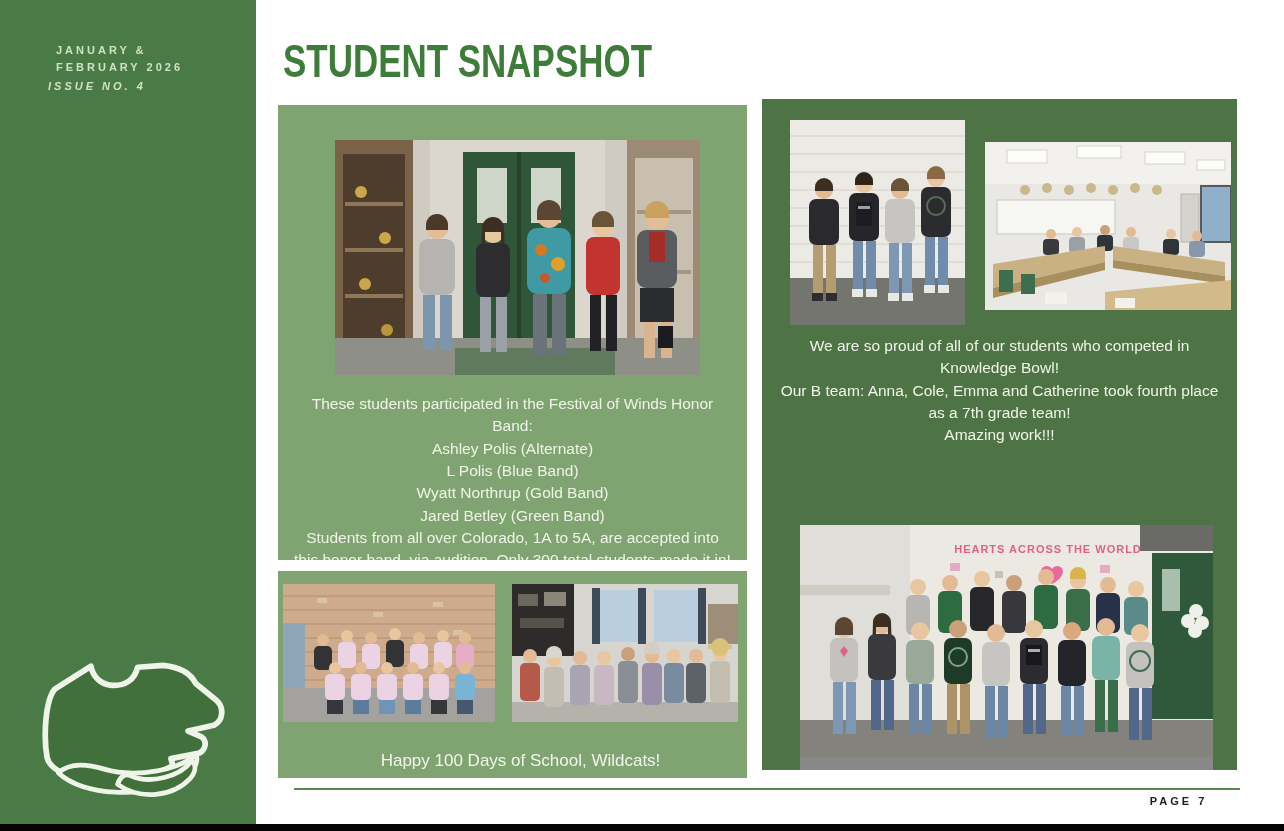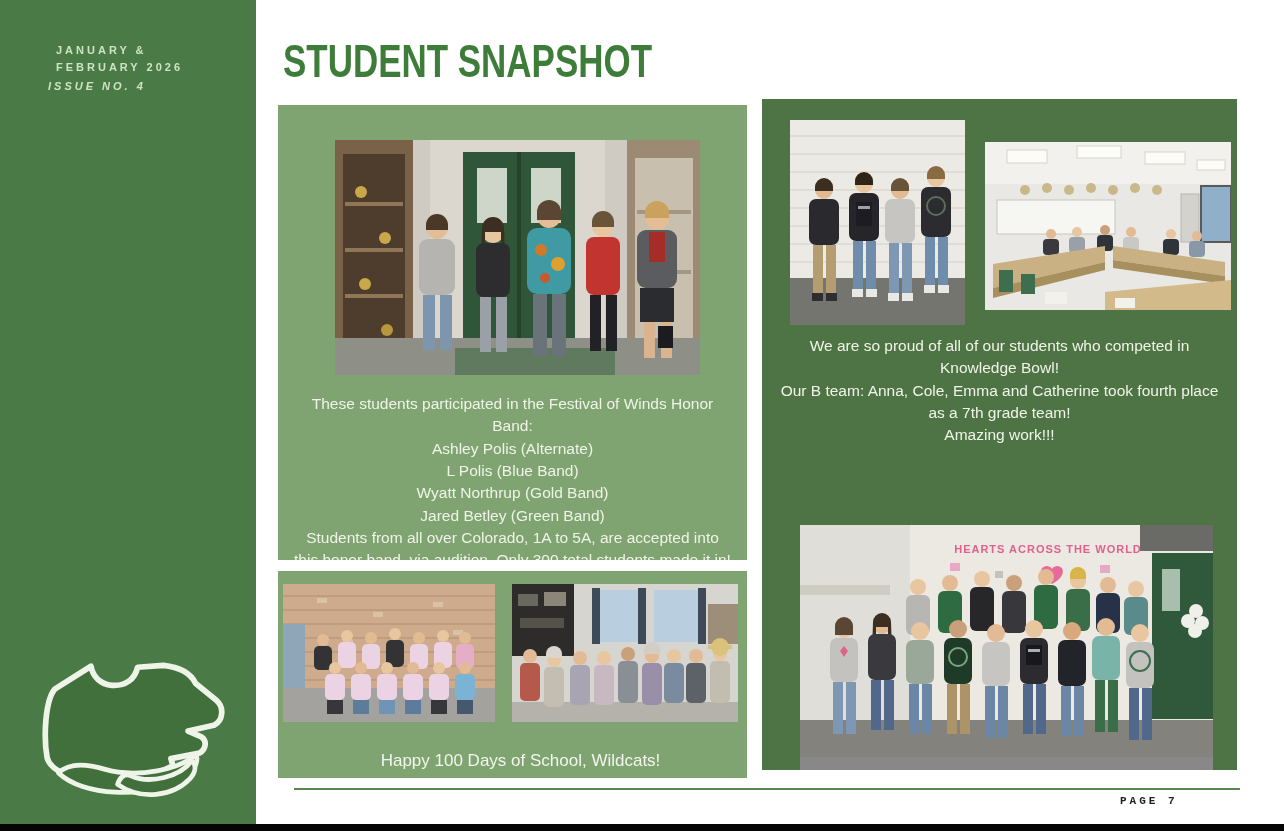--- a/index.html
+++ b/index.html
@@ -34,22 +34,22 @@
   .photo svg{display:block;}
   #photo-honor{left:57px;top:35px;width:365px;height:235px;}
   #photo-pink{left:5px;top:13px;width:212px;height:138px;}
   #photo-old{left:234px;top:13px;width:226px;height:138px;}
   #photo-team{left:28px;top:21px;width:175px;height:205px;}
   #photo-comp{left:223px;top:43px;width:246px;height:168px;}
   #photo-group{left:38px;top:426px;width:413px;height:284px;}
 
   
   #footer-rule{left:294px;top:788px;width:946px;height:2px;background:#5d8554;}
-  #page-number{top:795px;left:1120px;width:117px;text-align:left;font-size:11px;font-weight:bold;
-    letter-spacing:3px;color:#1f1f1f;font-family:Liberation Mono, monospace;}
+  #page-number{top:795px;left:1120px;width:117px;text-align:center;font-size:11px;font-weight:bold;
+    letter-spacing:3px;color:#1f1f1f;}
   #bottom-bar{left:0;top:824px;width:1284px;height:7px;background:#050505;}
 </style>
 </head>
 <body>
 
 <div id="canvas">
 
   <div id="sidebar" class="abs">
     <div id="side-date" class="abs side-label">
       <div>JANUARY &amp;</div>

